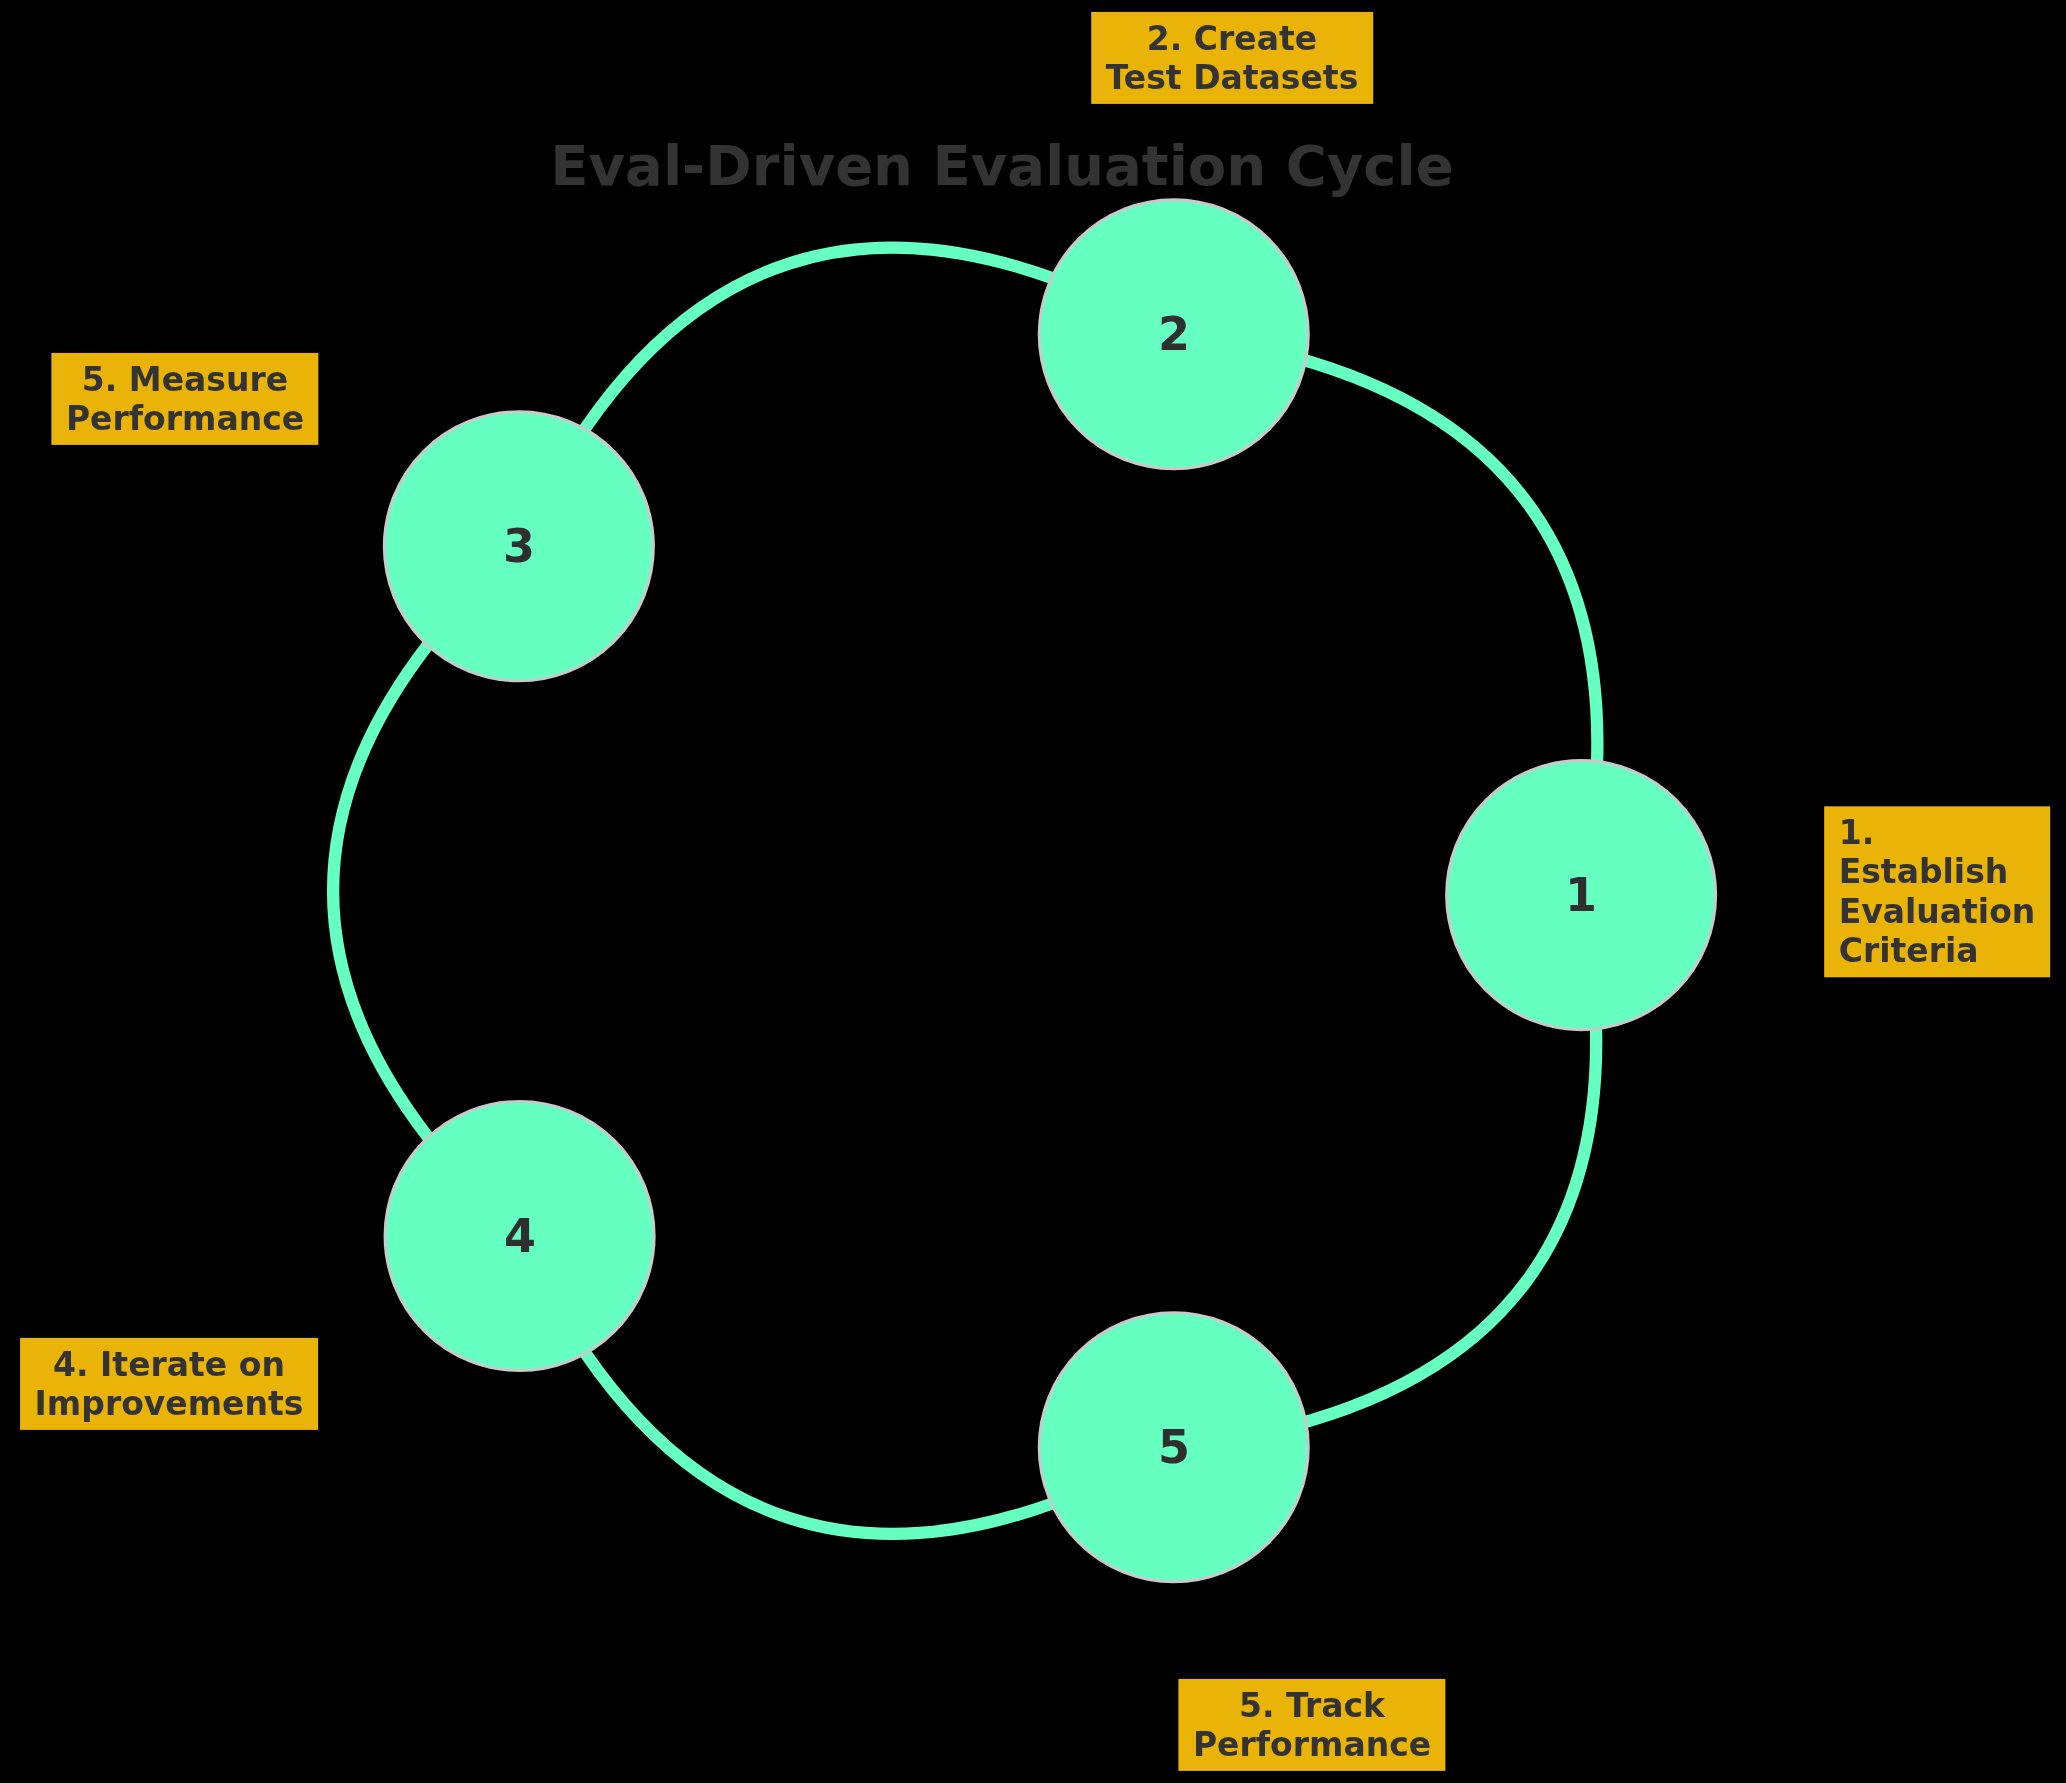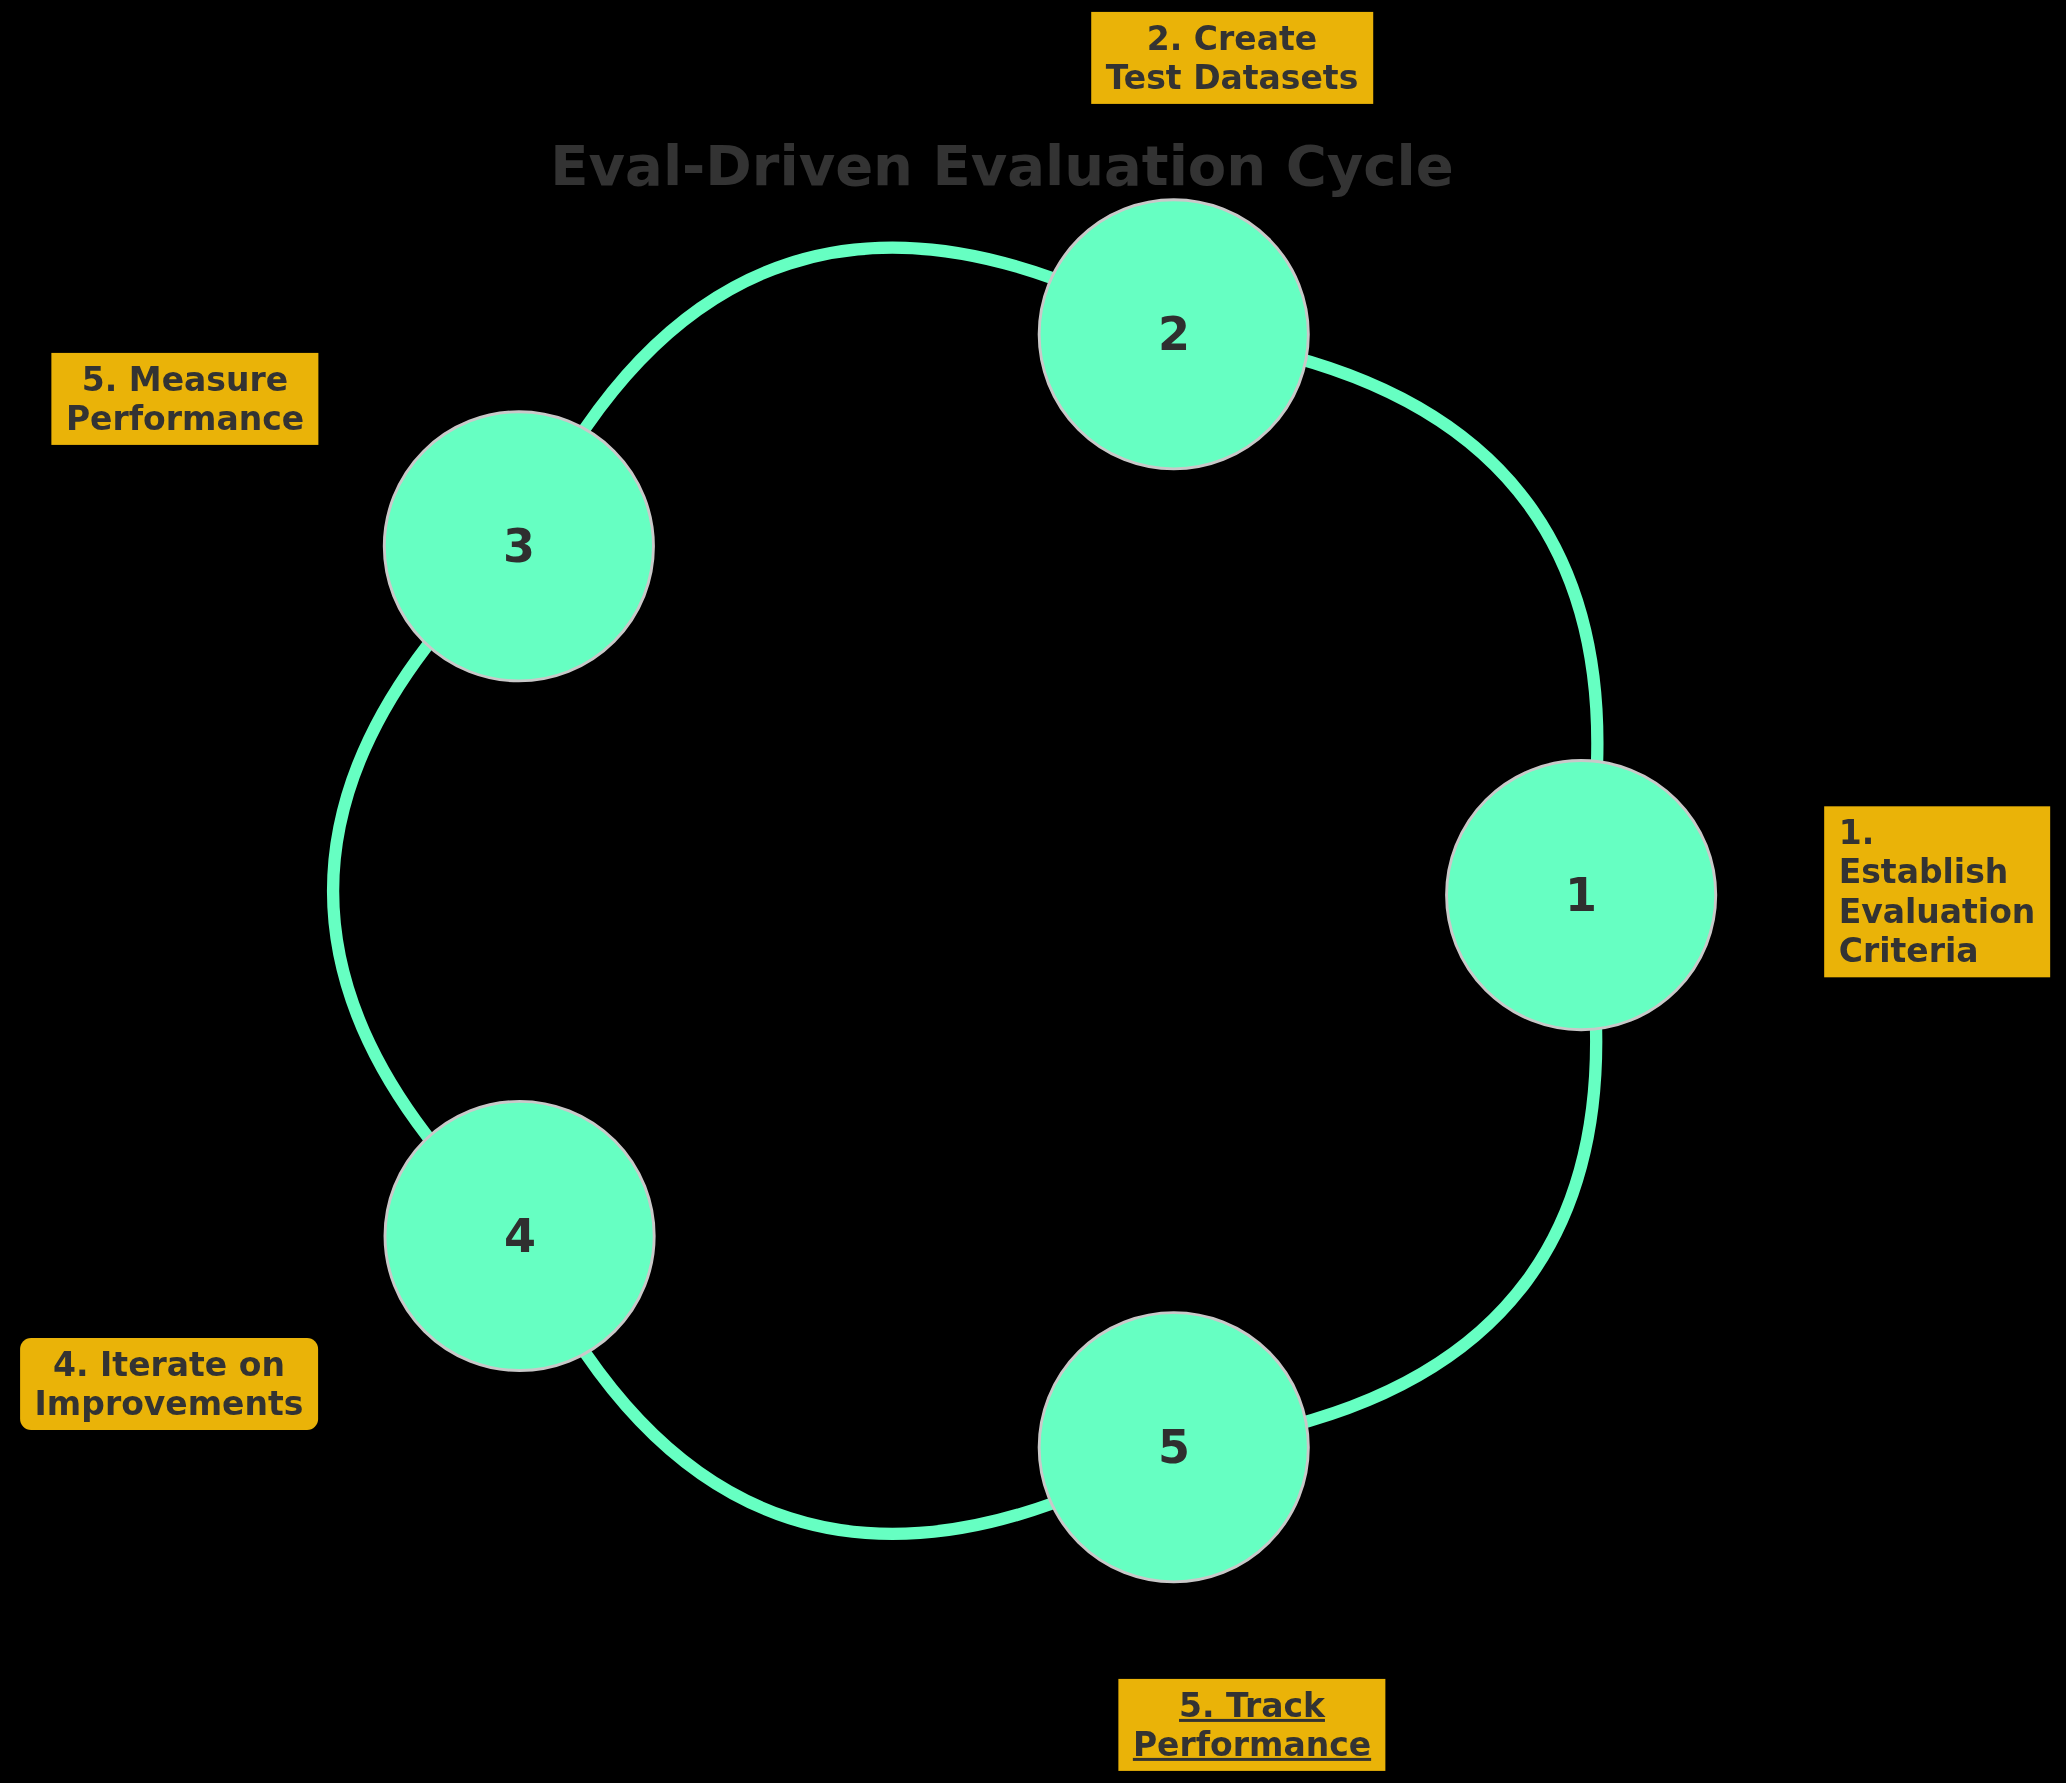--- a/index.html
+++ b/index.html
@@ -61,22 +61,22 @@
   
   #title        { left: 1002px; top: 165px; }
   #num-1        { left: 1581px; top: 895px; }
   #num-2        { left: 1174px; top: 334px; }
   #num-3        { left: 519px;  top: 546px; }
   #num-4        { left: 520px;  top: 1236px; }
   #num-5        { left: 1174px; top: 1447px; }
   #label-1      { left: 1937px; top: 892px; }
   #label-2      { left: 1232px; top: 58px; }
   #label-3      { left: 185px;  top: 399px; }
-  #label-4      { left: 169px;  top: 1384px; border-radius: 11px; }
-  #label-5      { left: 1252px; top: 1725px; text-decoration: underline; }
+  #label-4      { left: 169px;  top: 1384px; }
+  #label-5      { left: 1312px; top: 1725px; }
 </style>
 </head>
 <body>
 
 <div id="canvas">
 
   <svg id="diagram-svg" width="2066" height="1783" viewBox="0 0 2855 2464" xmlns="http://www.w3.org/2000/svg">
 
     <path class="arc" d="M 2185 1237 Q 2322 546 1622 462" stroke="#66ffc2"></path>
     <path class="arc" d="M 1622 462 Q 1011 120 717 755" stroke="#66ffc2"></path>

